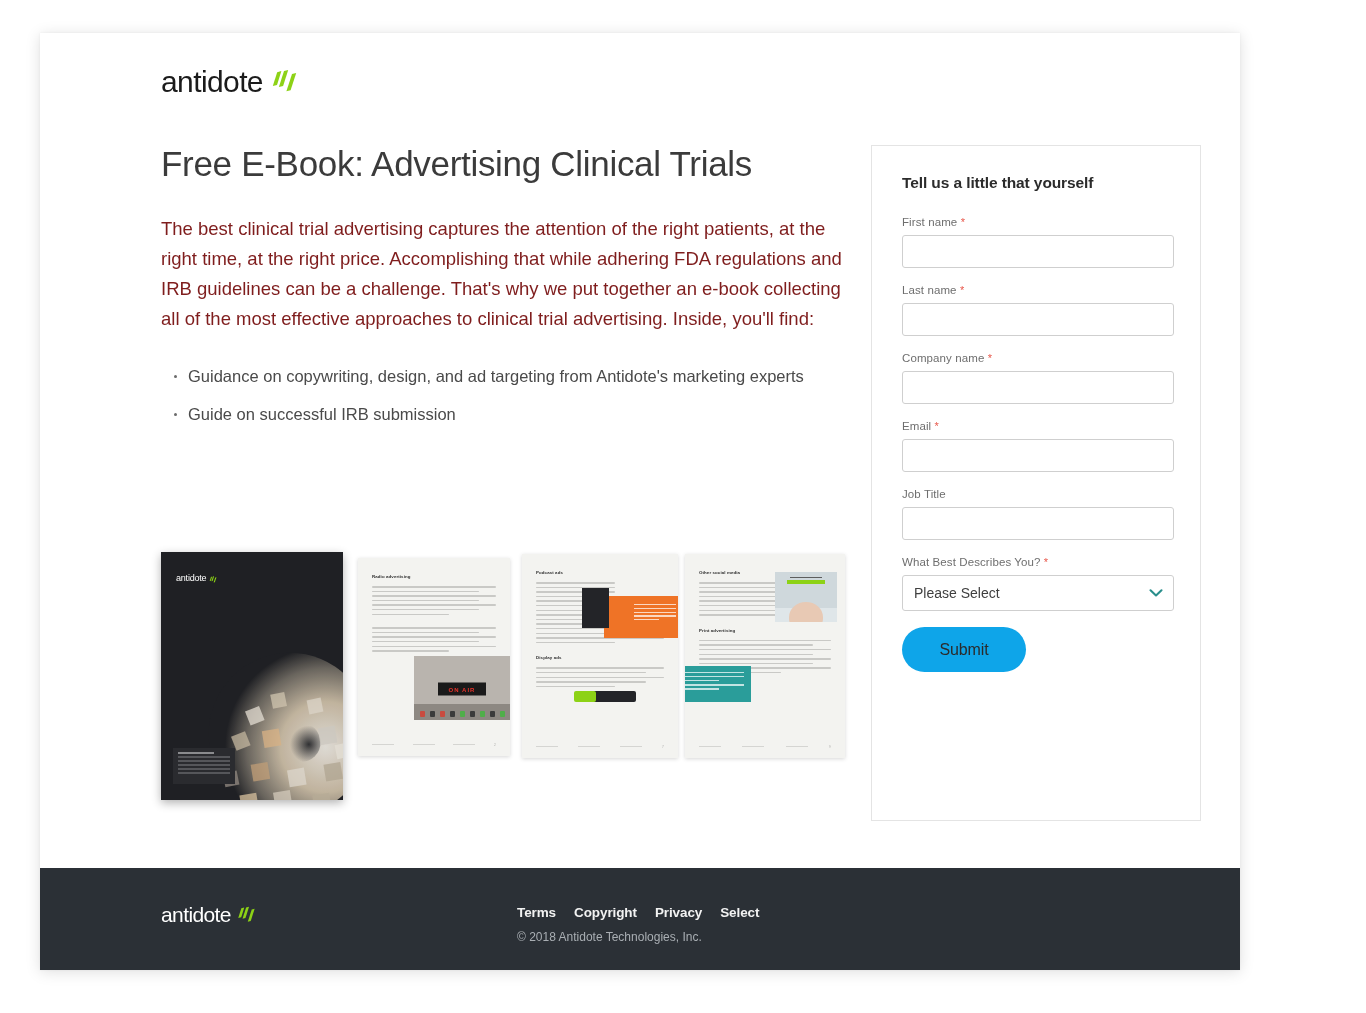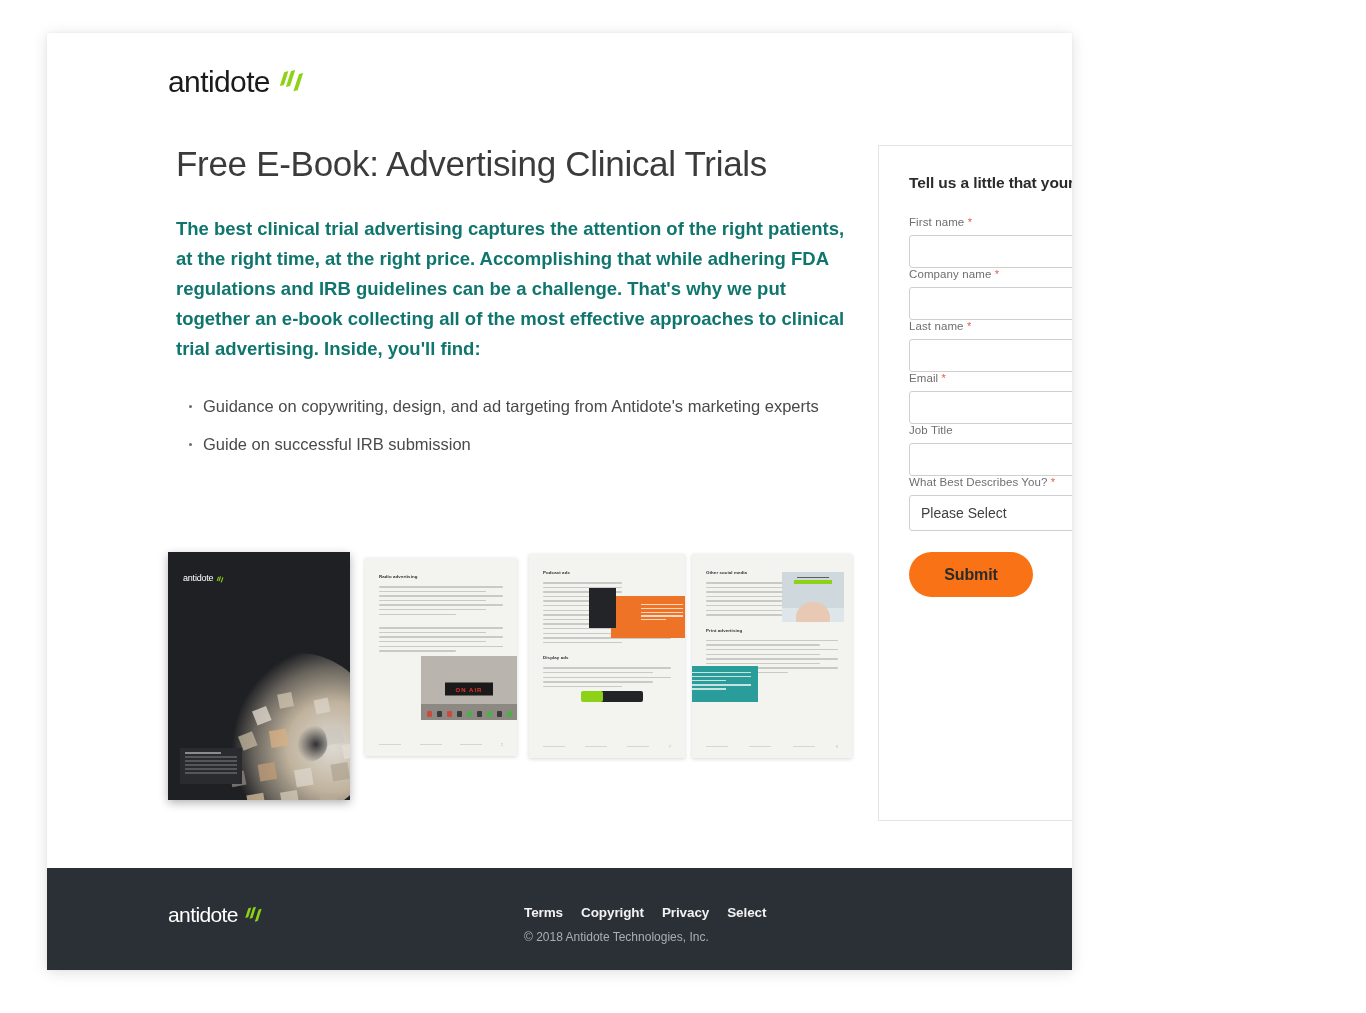--- a/index.html
+++ b/index.html
@@ -7,22 +7,22 @@
     margin: 0; padding: 0;
     width: 1366px; height: 1013px;
     background: #ffffff;
     font-family: "Liberation Sans", sans-serif;
     -webkit-font-smoothing: antialiased;
   }
 
   
   .page-card {
     position: absolute;
-    left: 47px; top: 33px;
-    width: 1025px; height: 937px;
+    left: 40px; top: 33px;
+    width: 1200px; height: 937px;
     background: #ffffff;
     box-shadow: 0 2px 14px rgba(0,0,0,0.13), 0 0 2px rgba(0,0,0,0.06);
     overflow: hidden;
   }
 
   
   .brand {
     position: absolute;
     left: 121px; top: 34px;
     display: flex; align-items: flex-end; gap: 8px;
@@ -35,36 +35,35 @@
     line-height: 1;
   }
   .brand-mark { display: block; margin-bottom: 4px; }
   .brand-mark.footer-mark { margin-bottom: 2px; }
 
   
   .left-col {
     position: absolute;
     left: 121px; top: 111px;
     width: 690px;
-    margin-left: 8px;
   }
   h1.headline {
     margin: 0;
     font-size: 35px;
     font-weight: 300;
     color: #3b3b3b;
     letter-spacing: -0.3px;
     line-height: 1.15;
   }
   p.lede {
     margin: 30px 0 0 0;
     font-size: 18.5px;
-    font-weight: 700;
+    font-weight: 400;
     line-height: 1.62;
-    color: #0f766e;
+    color: #7f1d1d;
     width: 686px;
   }
   ul.features {
     margin: 32px 0 0 0;
     padding: 0 0 0 27px;
     list-style: none;
   }
   ul.features li {
     position: relative;
     font-size: 16.5px;
@@ -211,21 +210,21 @@
     border: 1px solid #e4e4e4;
   }
   .form-inner { padding: 28px 30px 0 30px; }
   .form-title {
     margin: 0 0 24px 0;
     font-size: 15.5px;
     font-weight: 700;
     color: #2b2b2b;
     letter-spacing: -0.1px;
   }
-  .field { margin-bottom: 0; }
+  .field { margin-bottom: 16px; }
   .field label {
     display: block;
     font-size: 11.5px;
     color: #6e6e6e;
     font-weight: 400;
     margin-bottom: 7px;
     letter-spacing: 0.1px;
   }
   .req { color: #e8574a; font-size: 11px; }
   .field input.txt {
@@ -251,29 +250,28 @@
     font-size: 14px;
     color: #3f3f3f;
     font-weight: 300;
     cursor: pointer;
   }
   .chev {
     position: absolute; right: 11px; top: 50%;
     transform: translateY(-50%);
   }
   .submit-btn {
-    margin-top: 21px;
     width: 124px; height: 45px;
     border: none;
     border-radius: 23px;
-    background: #f97316;
+    background: #0ea5e9;
     color: #2b2b2b;
     font-family: "Liberation Sans", sans-serif;
     font-size: 16px;
-    font-weight: 700;
+    font-weight: 400;
     letter-spacing: -0.1px;
     cursor: pointer;
   }
 
   
   .footer {
     position: absolute;
     left: 0; bottom: 0;
     width: 1284px; height: 102px;
     background: #2b3036;
@@ -524,29 +522,29 @@
       <div class="field">
         <label>
           <span>First name</span>
           <span class="req">*</span>
         </label>
         <input class="txt" type="text" value="" style="">
       </div>
 
       <div class="field">
         <label>
-          <span>Company name</span>
+          <span>Last name</span>
           <span class="req">*</span>
         </label>
         <input class="txt" type="text" value="" style="">
       </div>
 
       <div class="field">
         <label>
-          <span>Last name</span>
+          <span>Company name</span>
           <span class="req">*</span>
         </label>
         <input class="txt" type="text" value="" style="">
       </div>
 
       <div class="field">
         <label>
           <span>Email</span>
           <span class="req">*</span>
         </label>

